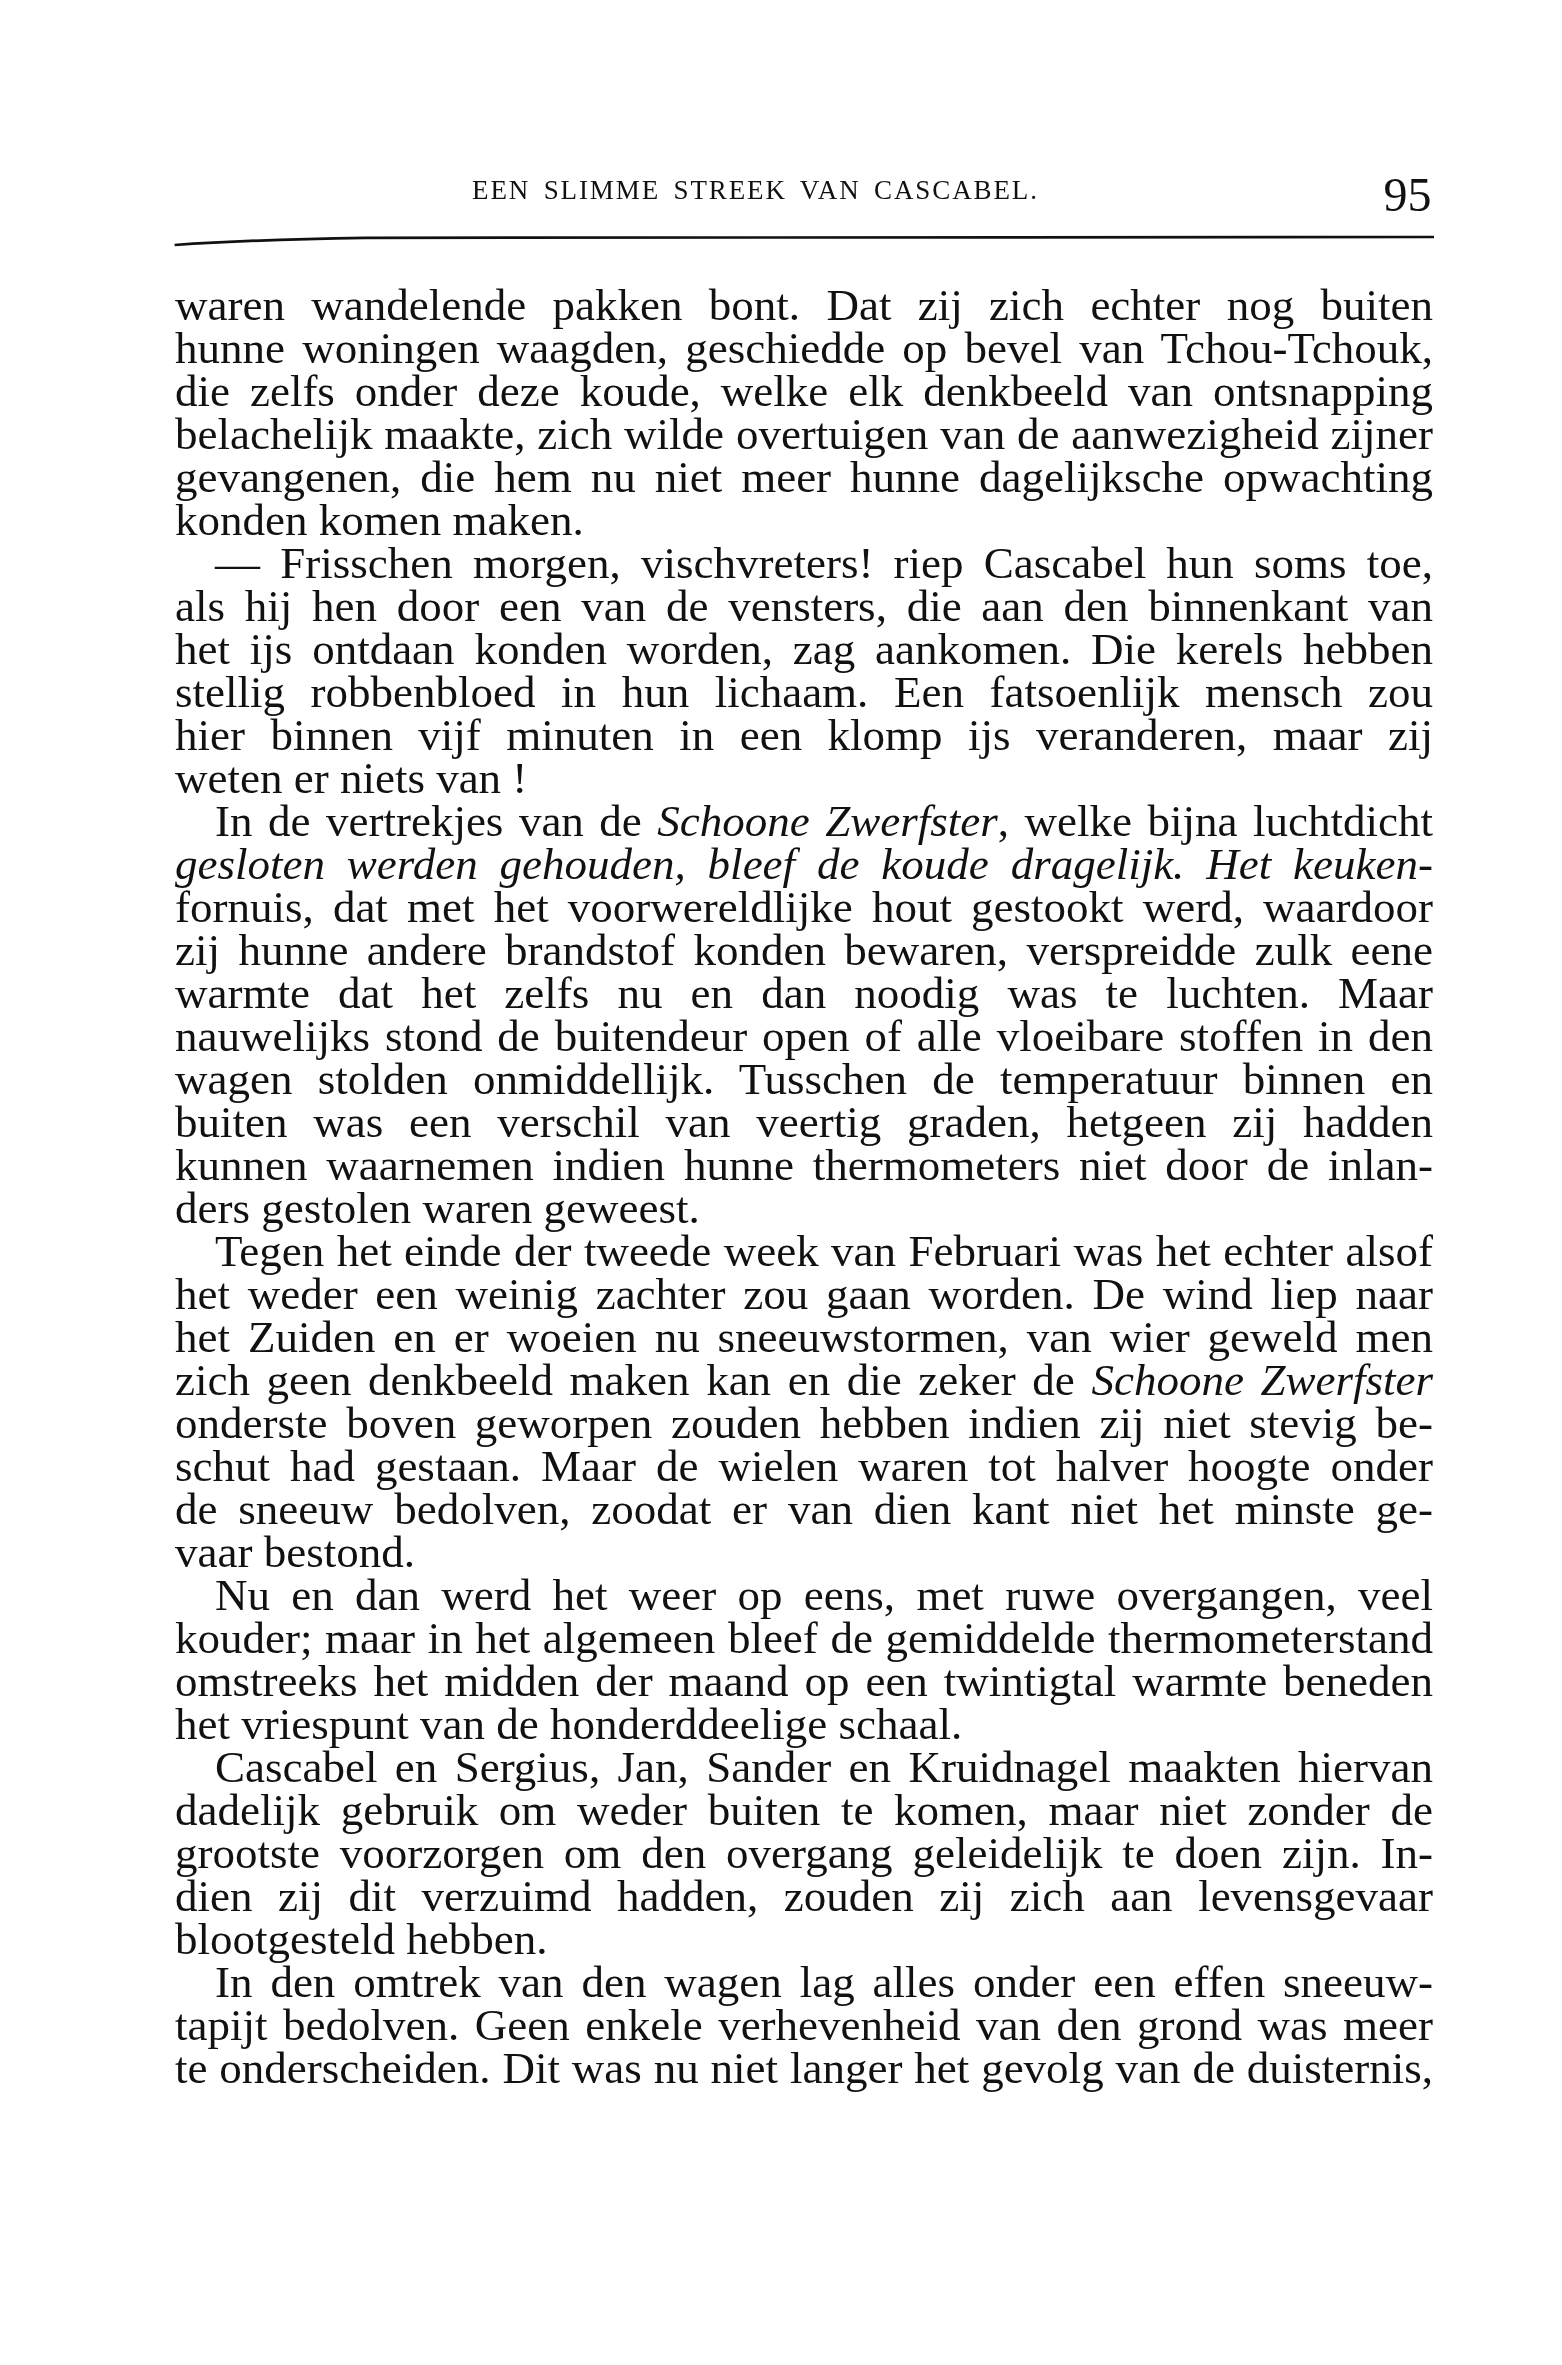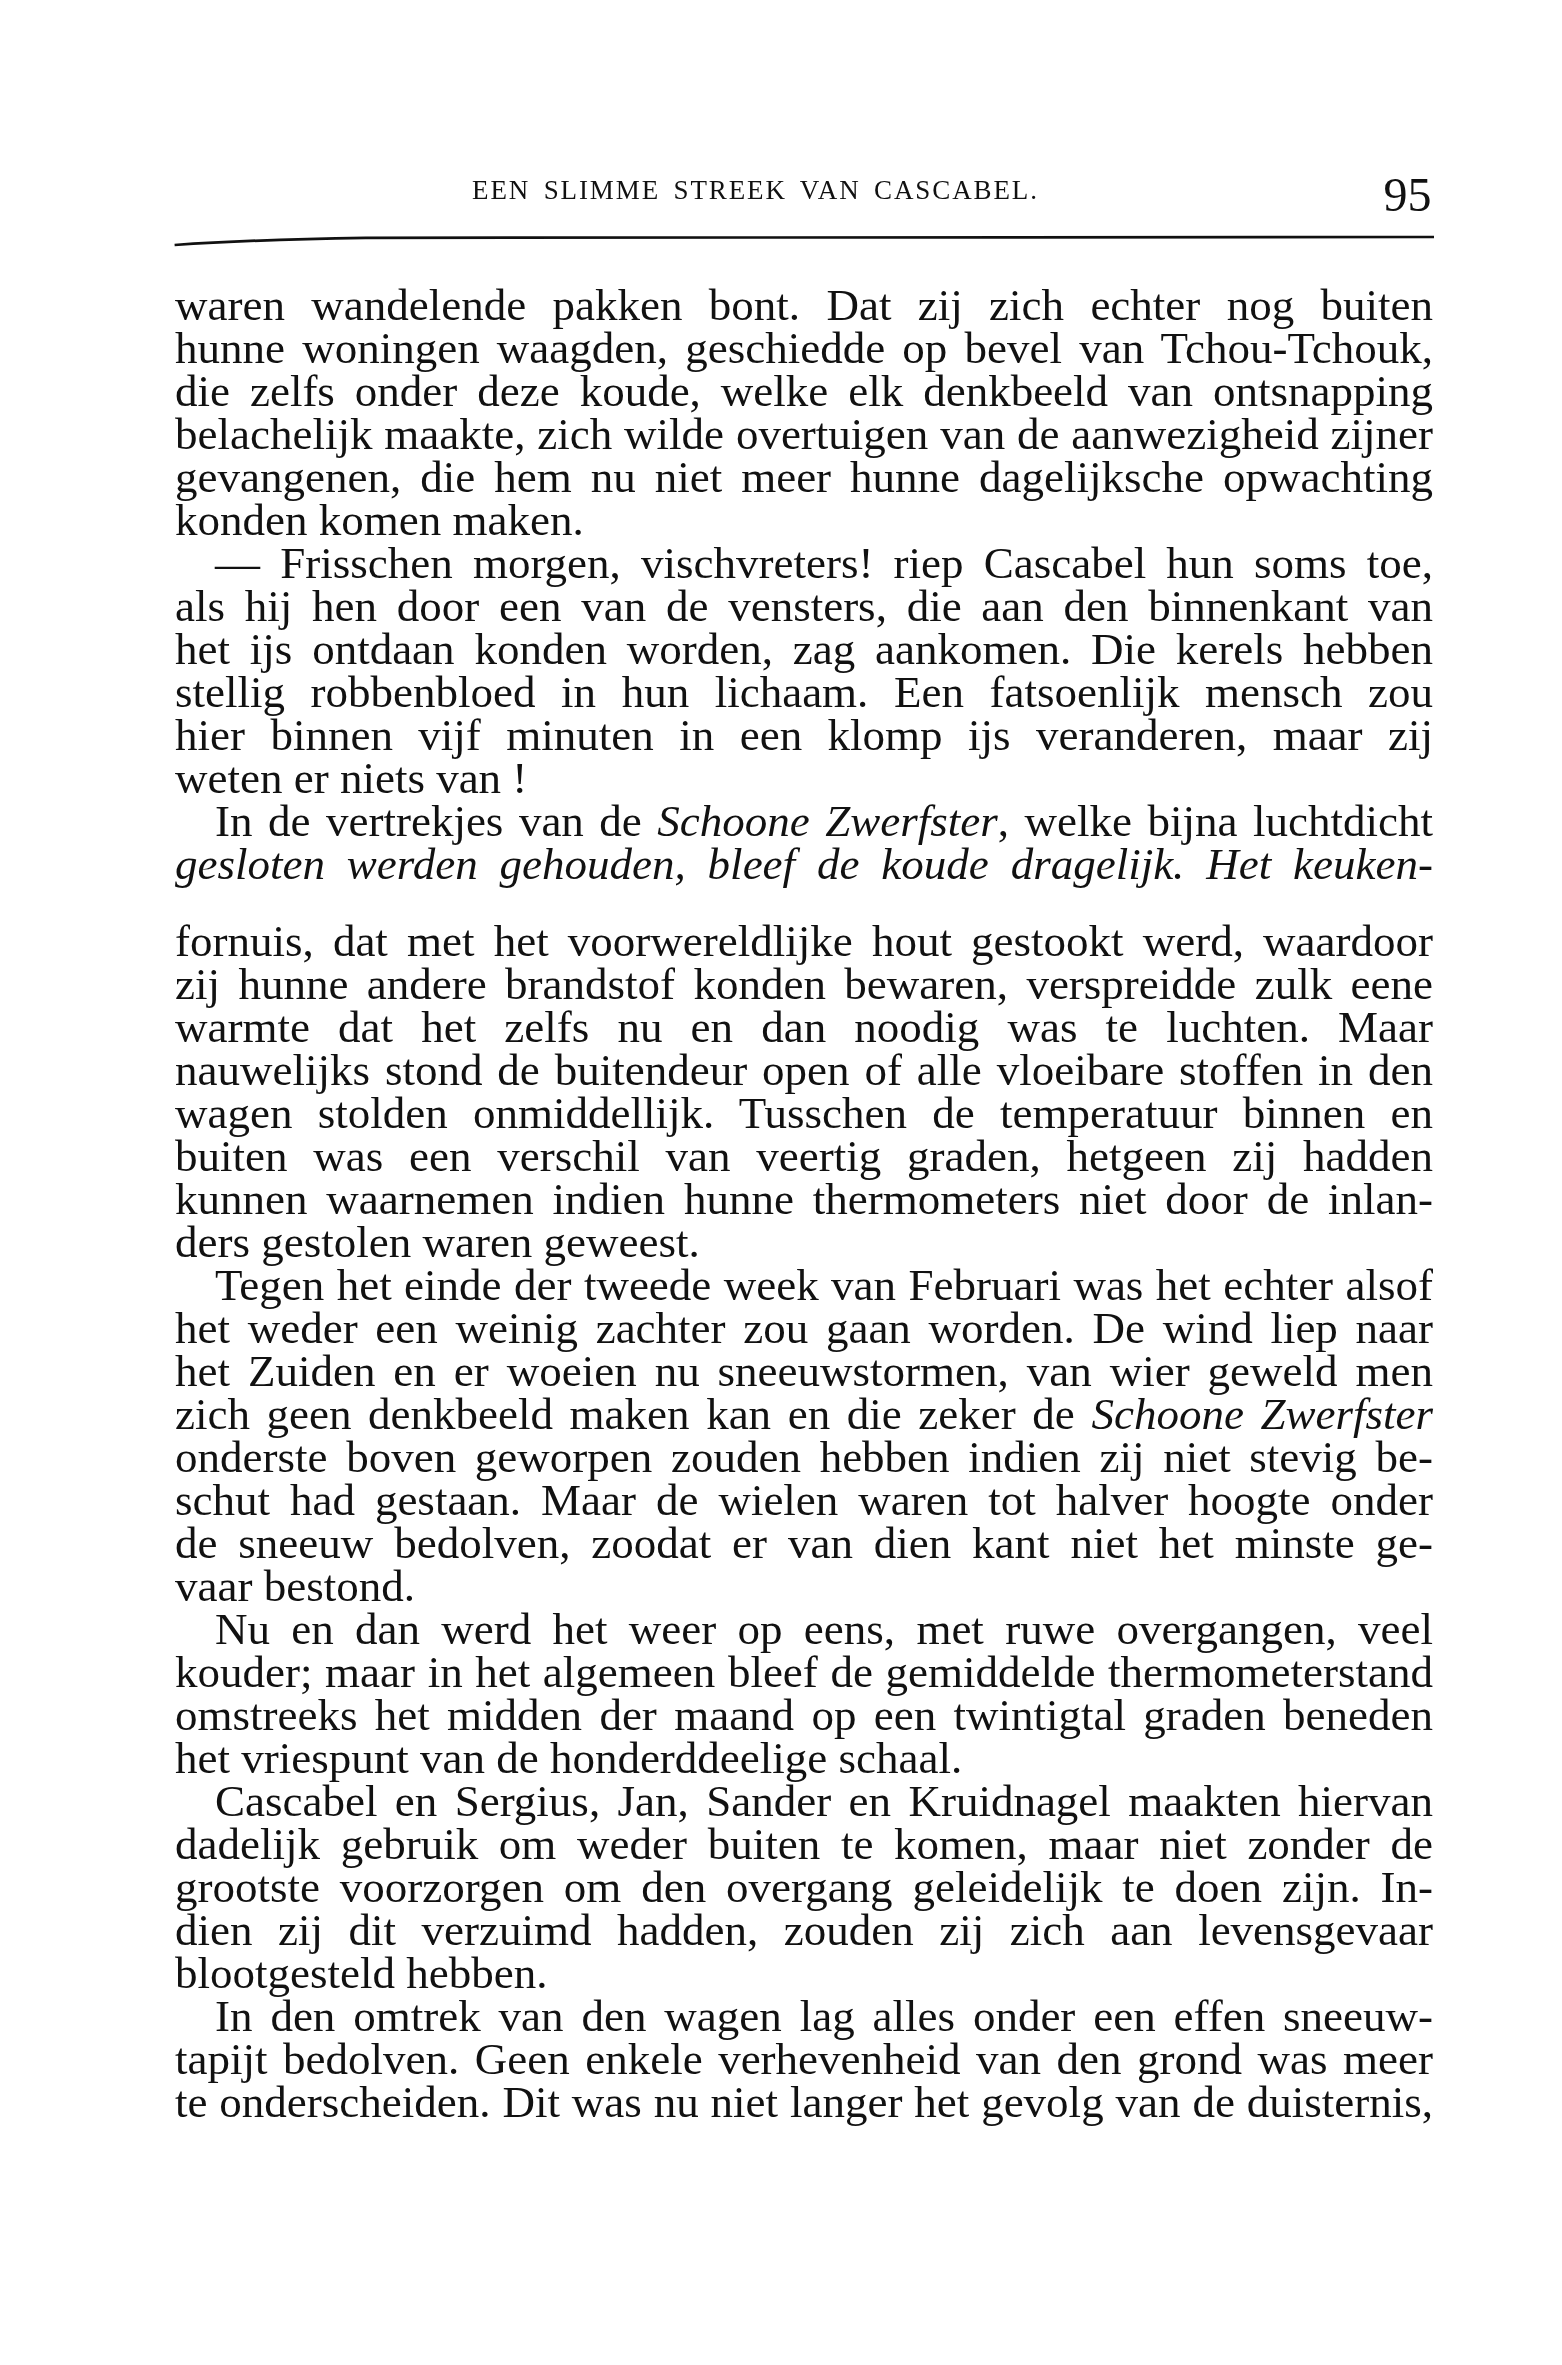--- a/index.html
+++ b/index.html
@@ -136,21 +136,21 @@
         </div>
       </div>
       <div class="para">
         <div class="line indent">
           <span class="line-inner" style="text-align: justify; text-align-last: justify;"><span>In de vertrekjes van de </span><em>Schoone Zwerfster</em><span>, welke bijna luchtdicht</span></span>
         </div>
         <div class="line">
           <span class="line-inner" style="text-align: justify; text-align-last: justify; font-style: italic;"><span>gesloten werden gehouden, bleef de koude dragelijk.  Het keuken-</span></span>
         </div>
         <div class="line">
-          <span class="line-inner" style="text-align: justify; text-align-last: justify; margin-top: 34px;"><span>fornuis, dat met het voorwereldlijke hout gestookt werd, waardoor</span></span>
+          <span class="line-inner" style="text-align: justify; text-align-last: justify;"><span>fornuis, dat met het voorwereldlijke hout gestookt werd, waardoor</span></span>
         </div>
         <div class="line">
           <span class="line-inner" style="text-align: justify; text-align-last: justify;"><span>zij hunne andere brandstof konden bewaren, verspreidde zulk eene</span></span>
         </div>
         <div class="line">
           <span class="line-inner" style="text-align: justify; text-align-last: justify;"><span>warmte dat het zelfs nu en dan noodig was te luchten.  Maar</span></span>
         </div>
         <div class="line">
           <span class="line-inner" style="text-align: justify; text-align-last: justify;"><span>nauwelijks stond de buitendeur open of alle vloeibare stoffen in den</span></span>
         </div>
@@ -194,21 +194,21 @@
         </div>
       </div>
       <div class="para">
         <div class="line indent">
           <span class="line-inner" style="text-align: justify; text-align-last: justify;"><span>Nu en dan werd het weer op eens, met ruwe overgangen, veel</span></span>
         </div>
         <div class="line">
           <span class="line-inner" style="text-align: justify; text-align-last: justify;"><span>kouder; maar in het algemeen bleef de gemiddelde thermometerstand</span></span>
         </div>
         <div class="line">
-          <span class="line-inner" style="text-align: justify; text-align-last: justify;"><span>omstreeks het midden der maand op een twintigtal graden beneden</span></span>
+          <span class="line-inner" style="text-align: justify; text-align-last: justify;"><span>omstreeks het midden der maand op een twintigtal warmte beneden</span></span>
         </div>
         <div class="line last">
           <span class="line-inner" style="text-align: left; text-align-last: left;"><span>het vriespunt van de honderddeelige schaal.</span></span>
         </div>
       </div>
       <div class="para">
         <div class="line indent">
           <span class="line-inner" style="text-align: justify; text-align-last: justify;"><span>Cascabel en Sergius, Jan, Sander en Kruidnagel maakten hiervan</span></span>
         </div>
         <div class="line">

